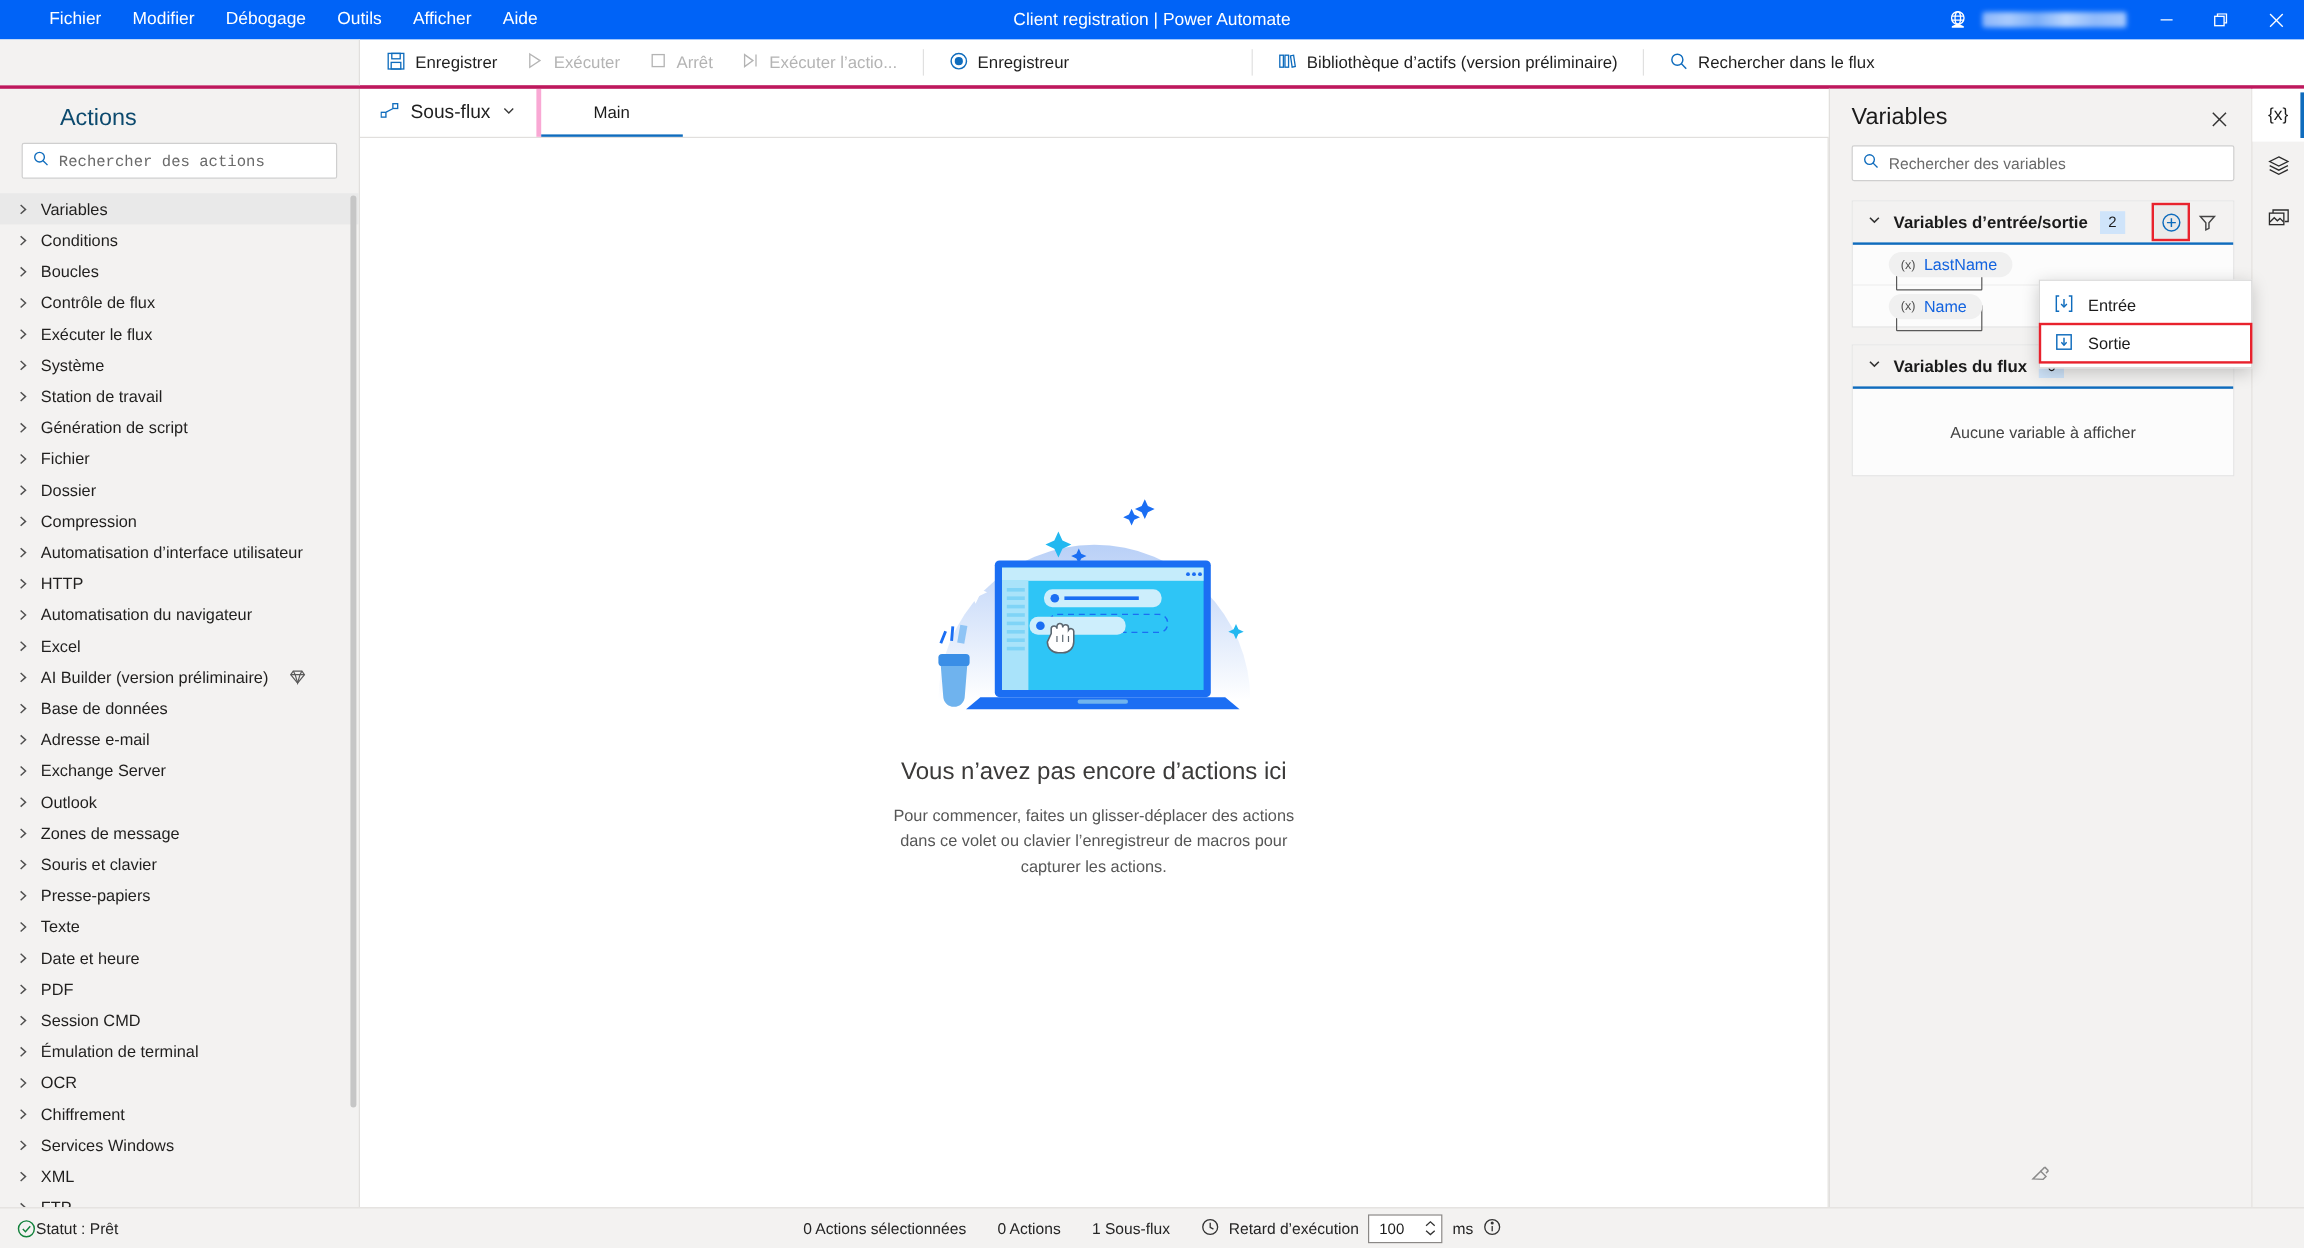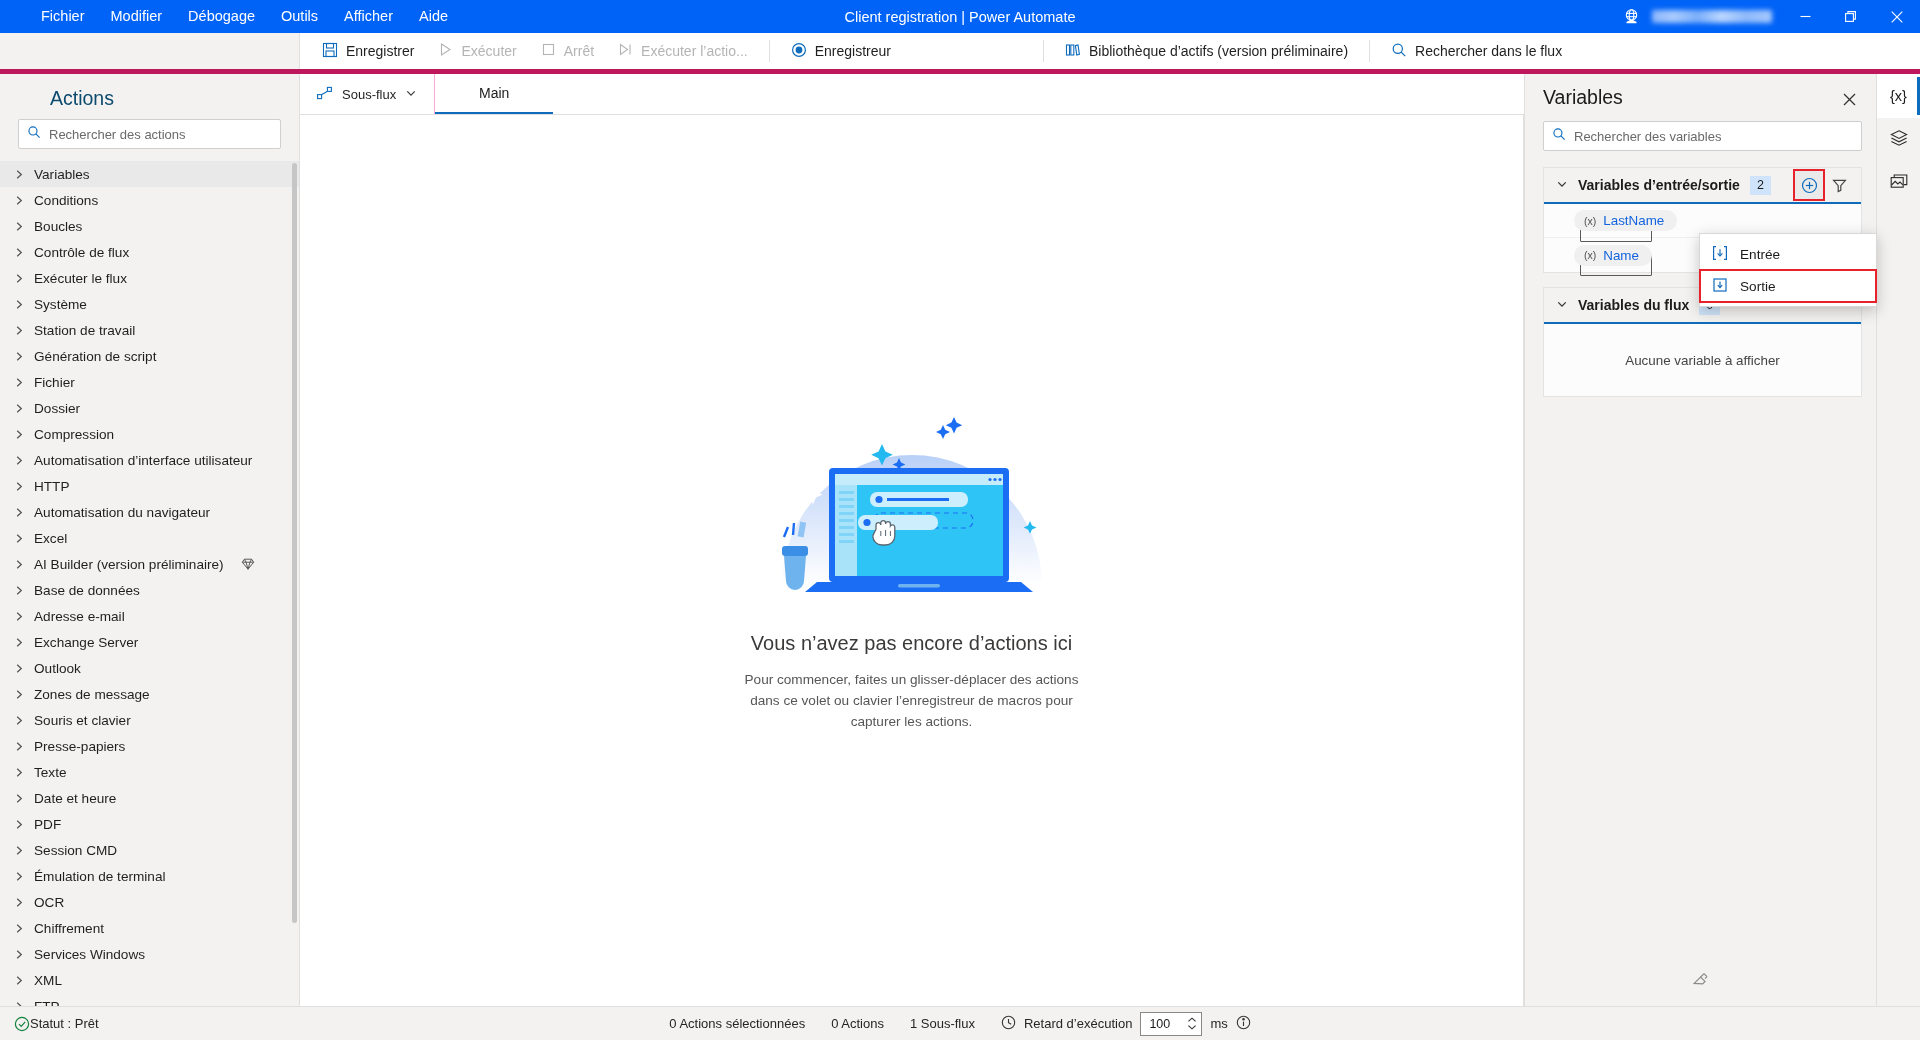--- a/index.html
+++ b/index.html
@@ -37,42 +37,42 @@
     filter: blur(2.4px);
   }
   .wbtn {
     width: 46px; height: 33px; display: flex; align-items: center; justify-content: center;
     color: #fff;
   }
 
   
   .toolbar {
     height: 41px; background: #ffffff; display: flex; align-items: center;
-    flex: none; border-bottom: 5px solid #be185d; position: relative;
+    flex: none; border-bottom: 3px solid #be185d; position: relative;
   }
   .tb-left-pad { width: 300px; flex: none; height: 100%; background:#f3f2f1; border-right:1px solid #e1dfdd;}
   .tb-group { display: flex; align-items: center; height: 100%; }
   .tb-btn {
     display: flex; align-items: center; gap: 8px; height: 30px;
     padding: 0 11px; margin: 0 1px; font-size: 14px; color: #1f1f1f;
     border-radius: 3px; white-space: nowrap;
   }
   .tb-btn.disabled { color: #b4b4b4; }
   .tb-sep { width: 1px; height: 22px; background: #e0e0e0; margin: 0 9px; }
 
   
   .body { flex: 1; display: flex; min-height: 0; }
 
   
   .actions-pane {
     width: 300px; flex: none; background: #f3f2f1; border-right: 1px solid #e1dfdd;
     display: flex; flex-direction: column; min-height: 0;
   }
   .pane-title { font-size: 19.5px; color: #0c4a6e; padding: 13px 18px 9px 18px; font-weight: 400; margin-left: 32px; }
-  .search-wrap { padding: 0 18px 10px 18px; }
+  .search-wrap { padding: 0 18px 10px 18px; font-family: Liberation Mono, monospace; }
   .search-box {
     height: 30px; background: #fff; border: 1px solid #cfcfcf; border-radius: 2px;
     display: flex; align-items: center; padding: 0 8px; gap: 8px;
   }
   .search-box .ph { font-size: 13px; color: #6a6a6a; }
   .tree { flex: 1; overflow: hidden; position: relative; padding-top: 2px; }
   .tree-item {
     height: 26px; display: flex; align-items: center; gap: 10px;
     padding-left: 15px; font-size: 13.6px; color: #201f1e;
   }
@@ -82,21 +82,21 @@
   .vscroll {
     position: absolute; right: 2px; top: 4px; width: 5px; height: 760px;
     background: #c6c6c6; border-radius: 3px;
   }
 
   
   .canvas-col { flex: 1; display: flex; flex-direction: column; min-width: 0; background: #fff; }
   .tabbar { height: 41px; flex: none; display: flex; align-items: stretch; border-bottom: 1px solid #e1dfdd; }
   .subflow-tab {
     display: flex; align-items: center; gap: 9px; padding: 0 17px;
-    font-size: 13px; color: #1f1f1f; border-right: 1px solid #f9a8d4;
+    font-size: 16px; color: #1f1f1f; border-right: 4px solid #f9a8d4;
   }
   .main-tab {
     display: flex; align-items: center; justify-content: center; width: 118px;
     font-size: 14px; color: #1b1b1b; border-bottom: 2.5px solid #0f6cbd;
     position: relative;
   }
   .canvas {
     flex: 1; background: #ffffff; position: relative;
     display: flex; flex-direction: column; align-items: center; justify-content: center;
     border-right: 1px solid #e1dfdd; min-height: 0;

